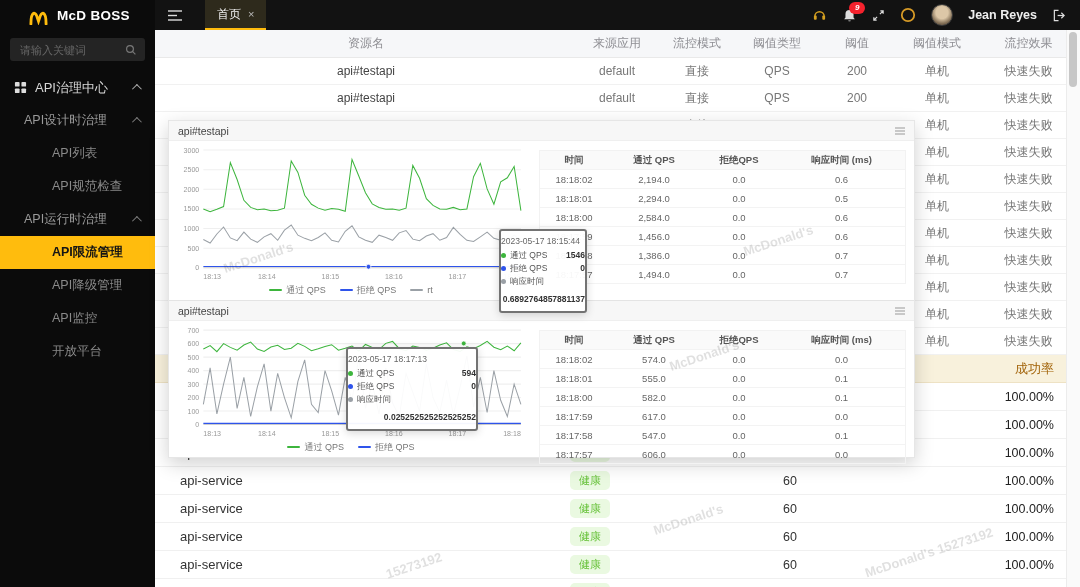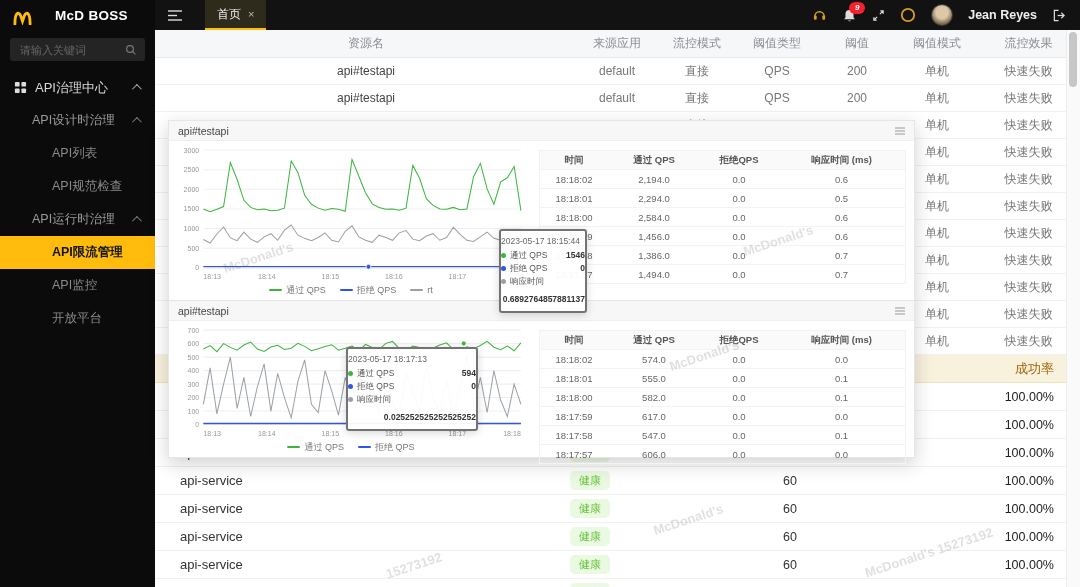--- a/index.html
+++ b/index.html
@@ -2,32 +2,32 @@
 <html><head>
 <meta charset="utf-8">
 <style>
   html,body{margin:0;padding:0;background:#444;}
   #app{position:relative;width:1080px;height:587px;overflow:hidden;background:#efefef;
        font-family:"Liberation Sans",sans-serif;-webkit-font-smoothing:antialiased;}
   svg text{font-family:"Liberation Sans",sans-serif;}
 
   
   #sidebar{position:absolute;left:0;top:0;bottom:0;width:155px;background:#0b0b0b;z-index:6;}
-  .brand{height:30px;display:flex;align-items:center;gap:22px;padding-left:12px;}
+  .brand{height:30px;display:flex;align-items:center;gap:8px;padding-left:28px;}
   .brand-text{color:#fff;font-size:13.5px;font-weight:bold;letter-spacing:.3px;}
   .search-box{margin:8px 10px 10px 10px;height:23px;background:#242424;border-radius:3px;
               display:flex;align-items:center;padding:0 8px;}
   .search-box input{flex:1;background:transparent;border:none;outline:none;color:#bbb;font-size:11px;
                     font-family:"Liberation Sans",sans-serif;min-width:0;}
   .search-box input::placeholder{color:#666;}
   .side-item{height:33px;display:flex;align-items:center;font-size:12.5px;color:#8a8a8a;
              padding-right:16px;cursor:pointer;white-space:nowrap;}
   .side-item .ico{display:flex;margin-right:8px;}
   .lvl0{padding-left:14px;color:#d8d8d8;font-size:13px;}
-  .lvl1{padding-left:32px;color:#9a9a9a;}
+  .lvl1{padding-left:24px;color:#9a9a9a;}
   .lvl2{padding-left:52px;}
   .side-item.active{background:#ffbc0d;color:#141414;font-weight:bold;}
   .caret{margin-left:auto;width:6px;height:6px;border-top:1.5px solid currentColor;
          border-right:1.5px solid currentColor;transform:rotate(-45deg) translateY(2px);opacity:.8;}
 
   
   #topbar{position:absolute;left:155px;right:0;top:0;height:30px;background:#121212;z-index:5;
           display:flex;align-items:center;}
   .hamburger{padding:0 13px;display:flex;cursor:pointer;}
   .tab{height:100%;box-sizing:border-box;display:flex;align-items:center;gap:7px;padding:0 12px;
@@ -149,20 +149,23 @@
         </div>
         <div class="side-item lvl2">
           <span>API规范检查</span>
         </div>
         <div class="side-item lvl1">
           <span>API运行时治理</span>
           <span class="caret"></span>
         </div>
         <div class="side-item lvl2 active">
           <span>API限流管理</span>
+        </div>
+        <div class="side-item lvl2">
+          <span>API降级管理</span>
         </div>
         <div class="side-item lvl2">
           <span>API监控</span>
         </div>
         <div class="side-item lvl2">
           <span>开放平台</span>
         </div>
       </nav>
   </aside>
 

